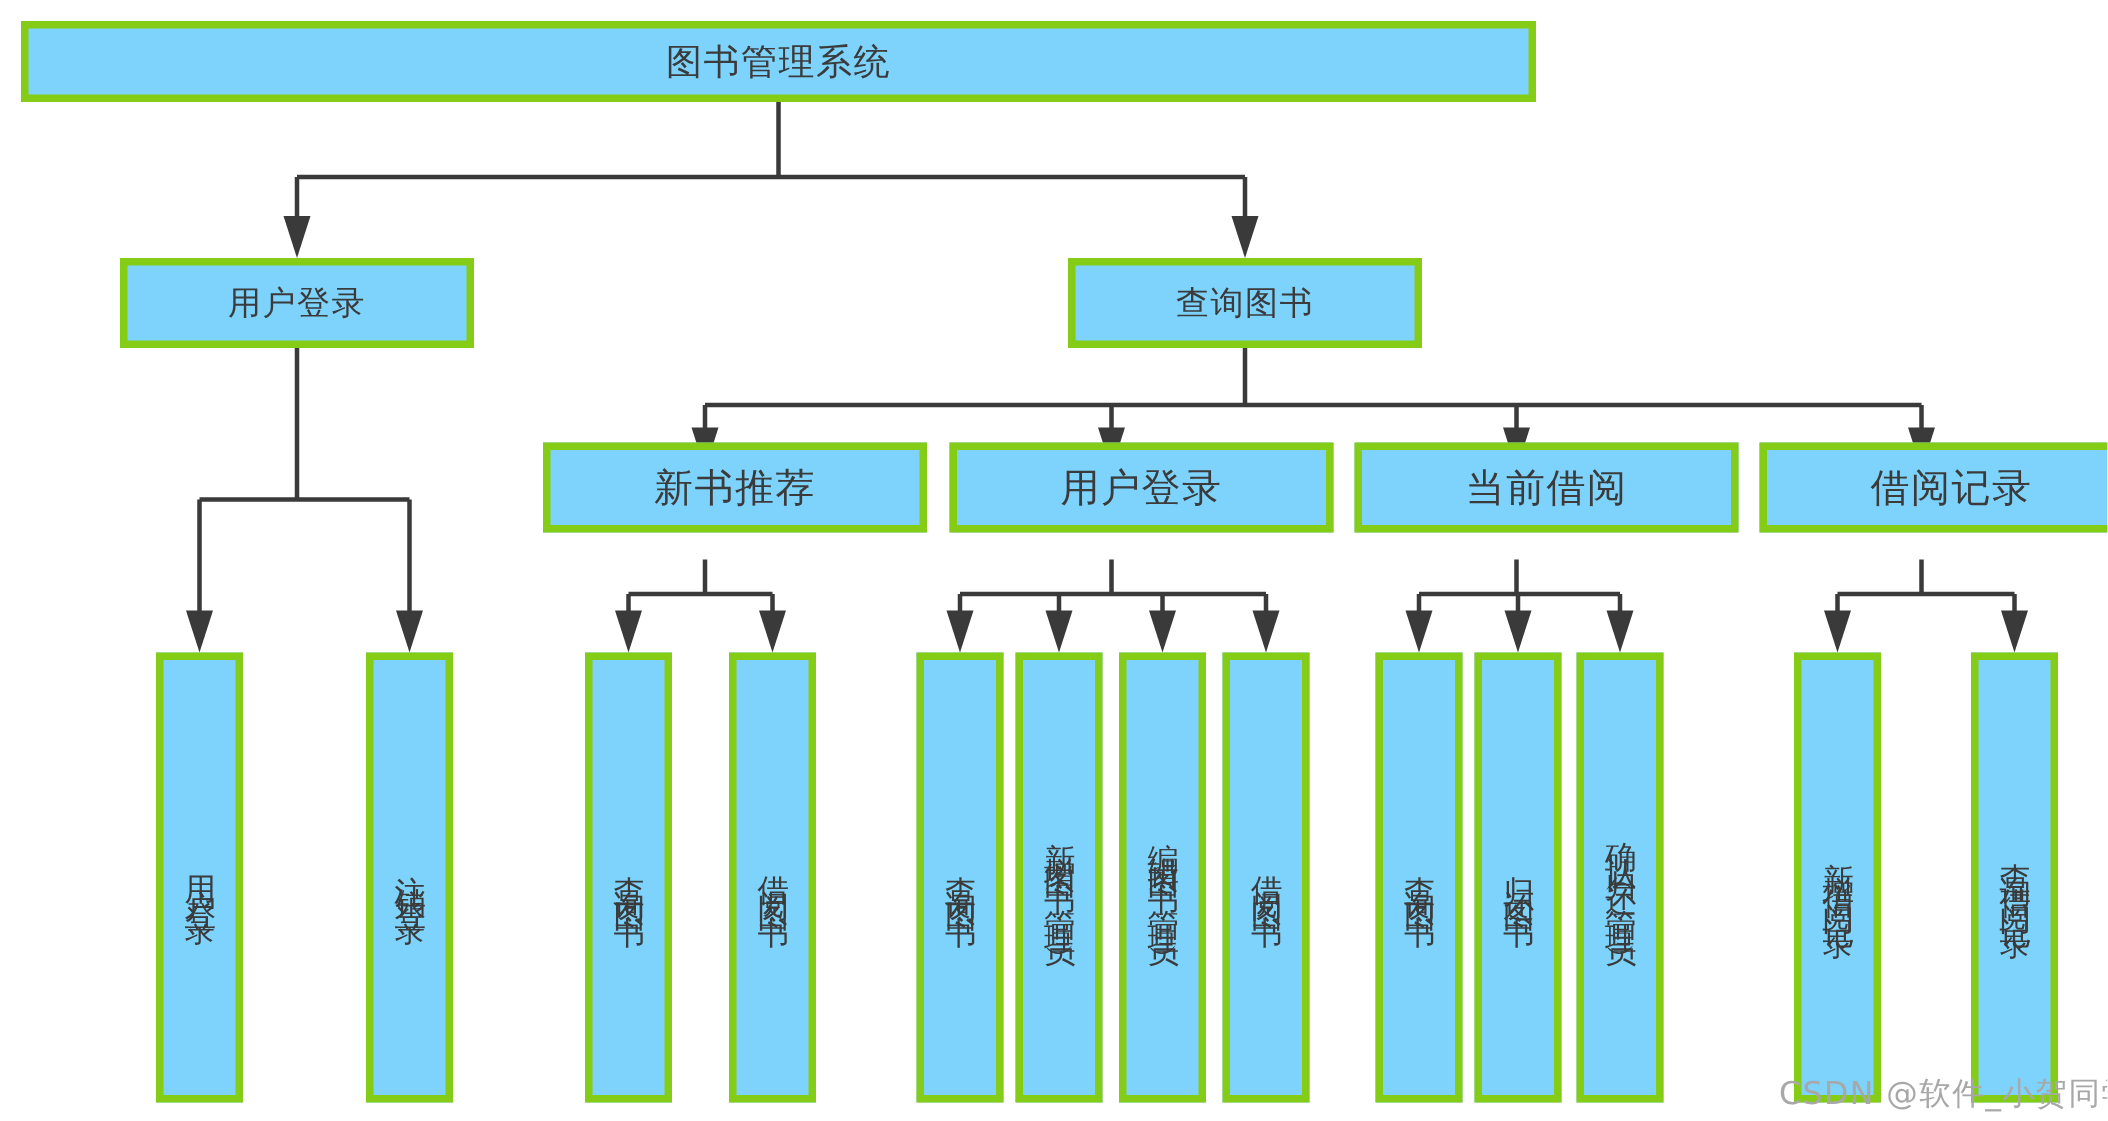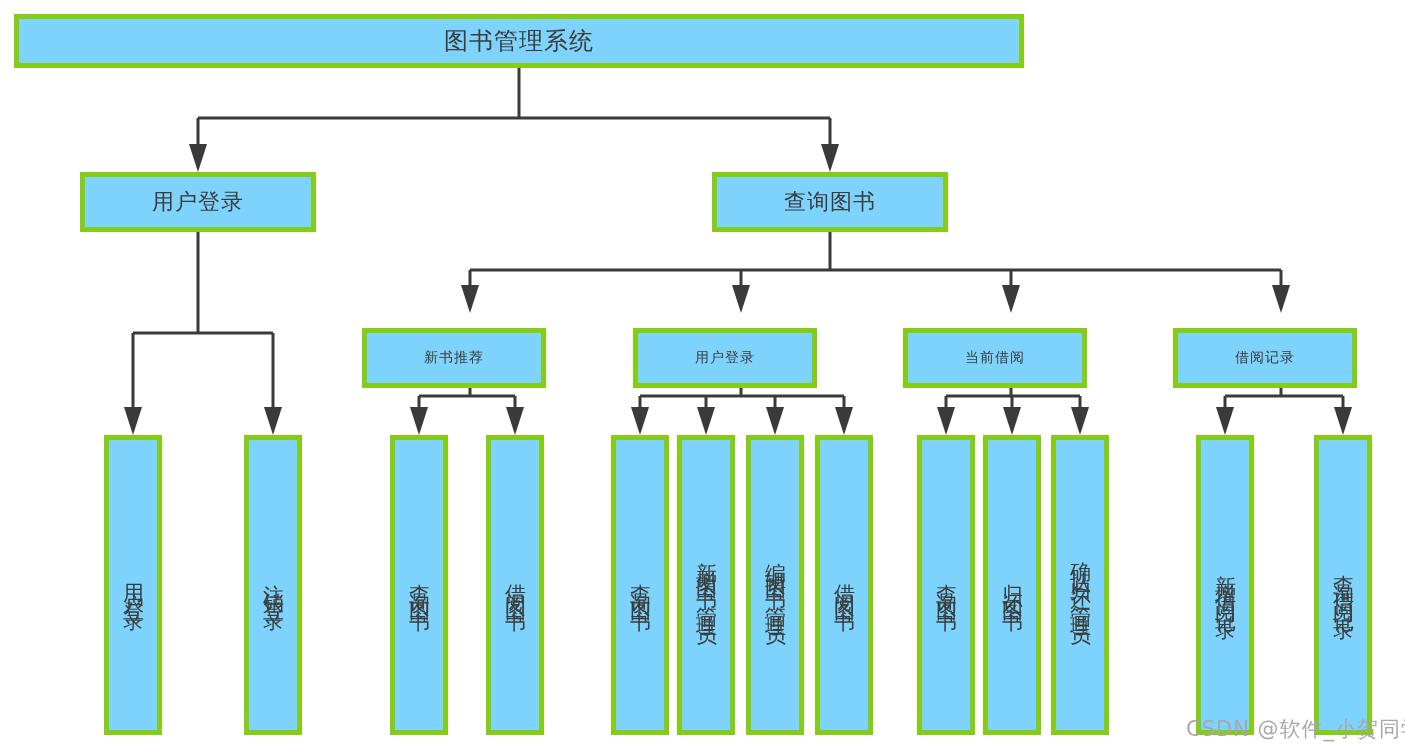--- a/index.html
+++ b/index.html
@@ -36,22 +36,22 @@
     left: 14px; top: 14px; width: 1010px; height: 54px;
     font-size: 24px;
     letter-spacing: 1px;
   }
   .l2-box {
     top: 172px; width: 236px; height: 60px;
     font-size: 22px;
     letter-spacing: 1px;
   }
   .l3-box {
-    top: 328px; width: 184px; height: 60px;
-    font-size: 14px;
+    top: 295px; width: 256px; height: 60px;
+    font-size: 26px;
     letter-spacing: 1px;
   }
   .leaf {
     top: 435px; width: 58px; height: 300px;
     font-size: 21px;
   }
   .leaf .vtext {
     writing-mode: vertical-rl;
     letter-spacing: 9px;
     line-height: 1;

